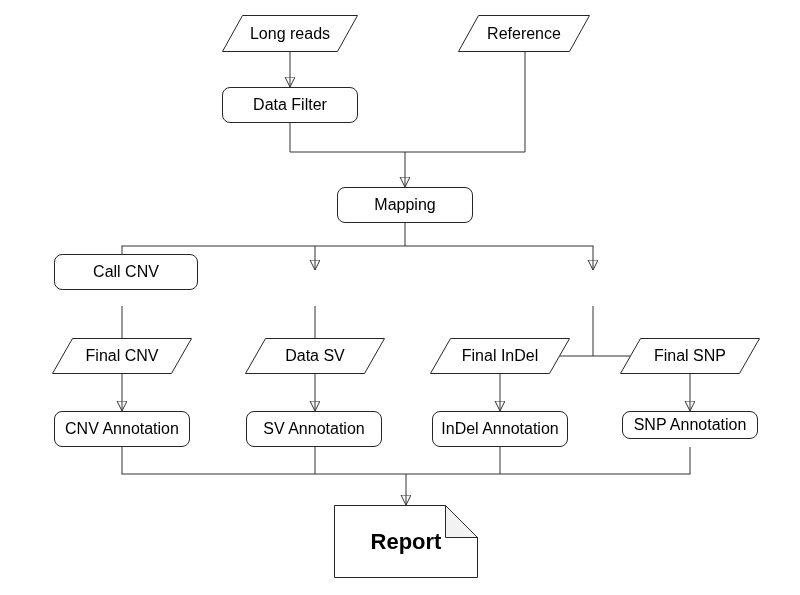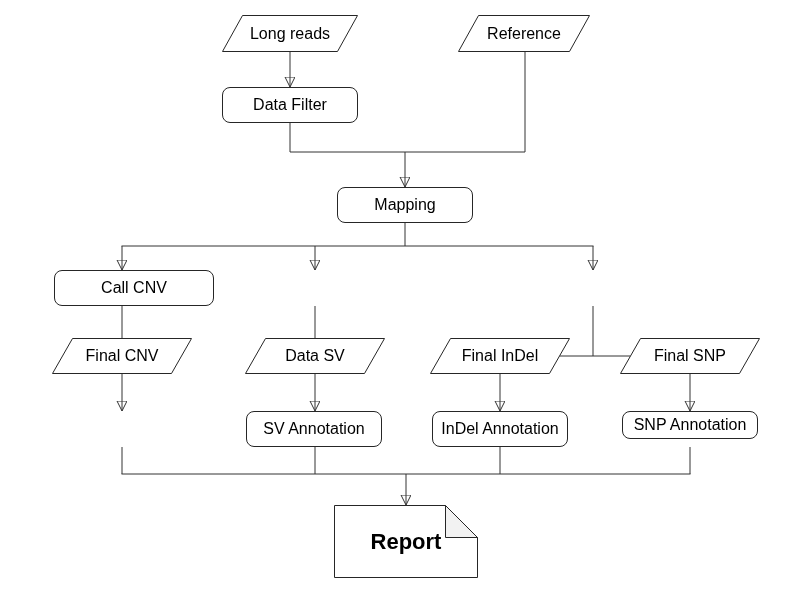--- a/index.html
+++ b/index.html
@@ -68,21 +68,21 @@
   </div>
 
   <div class="node proc" style="left:222px;top:87px;width:136px;height:36px">
     <span class="lbl">Data Filter</span>
   </div>
 
   <div class="node proc" style="left:337px;top:187px;width:136px;height:36px">
     <span class="lbl">Mapping</span>
   </div>
 
-  <div class="node proc" style="left:54px;top:270px;width:160px;height:36px">
+  <div class="node proc" style="left:54px;top:254px;width:144px;height:36px">
     <span class="lbl">Call CNV</span>
   </div>
 
 
 
   <div class="node para" style="left:52px;top:338px;width:140px;height:36px">
     <svg width="140" height="36">
       <polygon points="20.5,0.5 139.5,0.5 119.5,35.5 0.5,35.5"></polygon>
     </svg>
     <span class="lbl">Final CNV</span>
@@ -102,20 +102,23 @@
     <span class="lbl">Final InDel</span>
   </div>
 
   <div class="node para" style="left:620px;top:338px;width:140px;height:36px">
     <svg width="140" height="36">
       <polygon points="20.5,0.5 139.5,0.5 119.5,35.5 0.5,35.5"></polygon>
     </svg>
     <span class="lbl">Final SNP</span>
   </div>
 
+  <div class="node proc" style="left:54px;top:411px;width:136px;height:36px">
+    <span class="lbl">CNV Annotation</span>
+  </div>
 
   <div class="node proc" style="left:246px;top:411px;width:136px;height:36px">
     <span class="lbl">SV Annotation</span>
   </div>
 
   <div class="node proc" style="left:432px;top:411px;width:136px;height:36px">
     <span class="lbl">InDel Annotation</span>
   </div>
 
   <div class="node proc" style="left:622px;top:411px;width:136px;height:28px">

